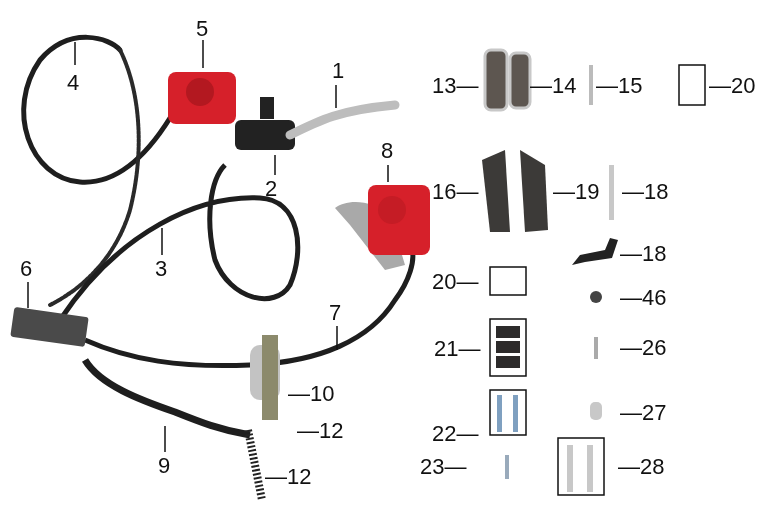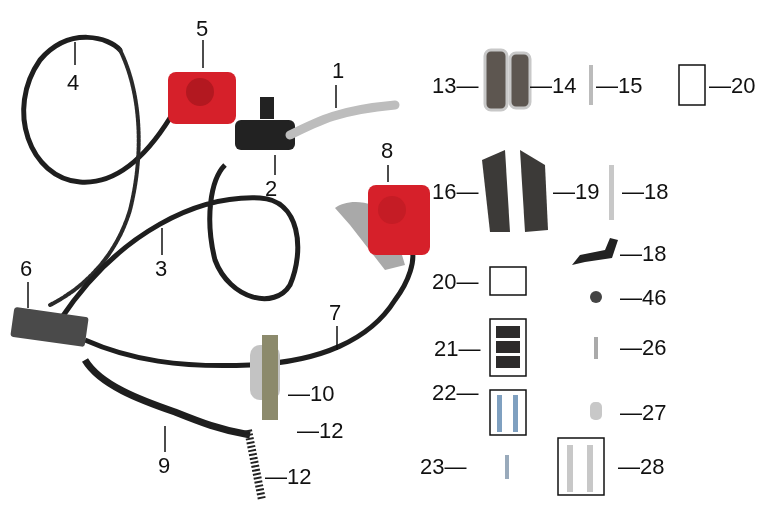--- a/index.html
+++ b/index.html
@@ -112,21 +112,21 @@
   <span class="lbl" style="left:265px;top:466px">—12</span>
   <span class="lbl" style="left:432px;top:75px">13—</span>
   <span class="lbl" style="left:530px;top:75px">—14</span>
   <span class="lbl" style="left:596px;top:75px">—15</span>
   <span class="lbl" style="left:432px;top:181px">16—</span>
   <span class="lbl" style="left:553px;top:181px">—19</span>
   <span class="lbl" style="left:622px;top:181px">—18</span>
   <span class="lbl" style="left:709px;top:75px">—20</span>
   <span class="lbl" style="left:432px;top:271px">20—</span>
   <span class="lbl" style="left:434px;top:338px">21—</span>
-  <span class="lbl" style="left:432px;top:382px">22—</span>
+  <span class="lbl" style="left:432px;top:423px">22—</span>
   <span class="lbl" style="left:420px;top:456px">23—</span>
   <span class="lbl" style="left:620px;top:243px">—18</span>
   <span class="lbl" style="left:620px;top:287px">—46</span>
   <span class="lbl" style="left:620px;top:337px">—26</span>
   <span class="lbl" style="left:620px;top:402px">—27</span>
   <span class="lbl" style="left:618px;top:456px">—28</span>
 </div>
 </div>
 
 </body></html>

